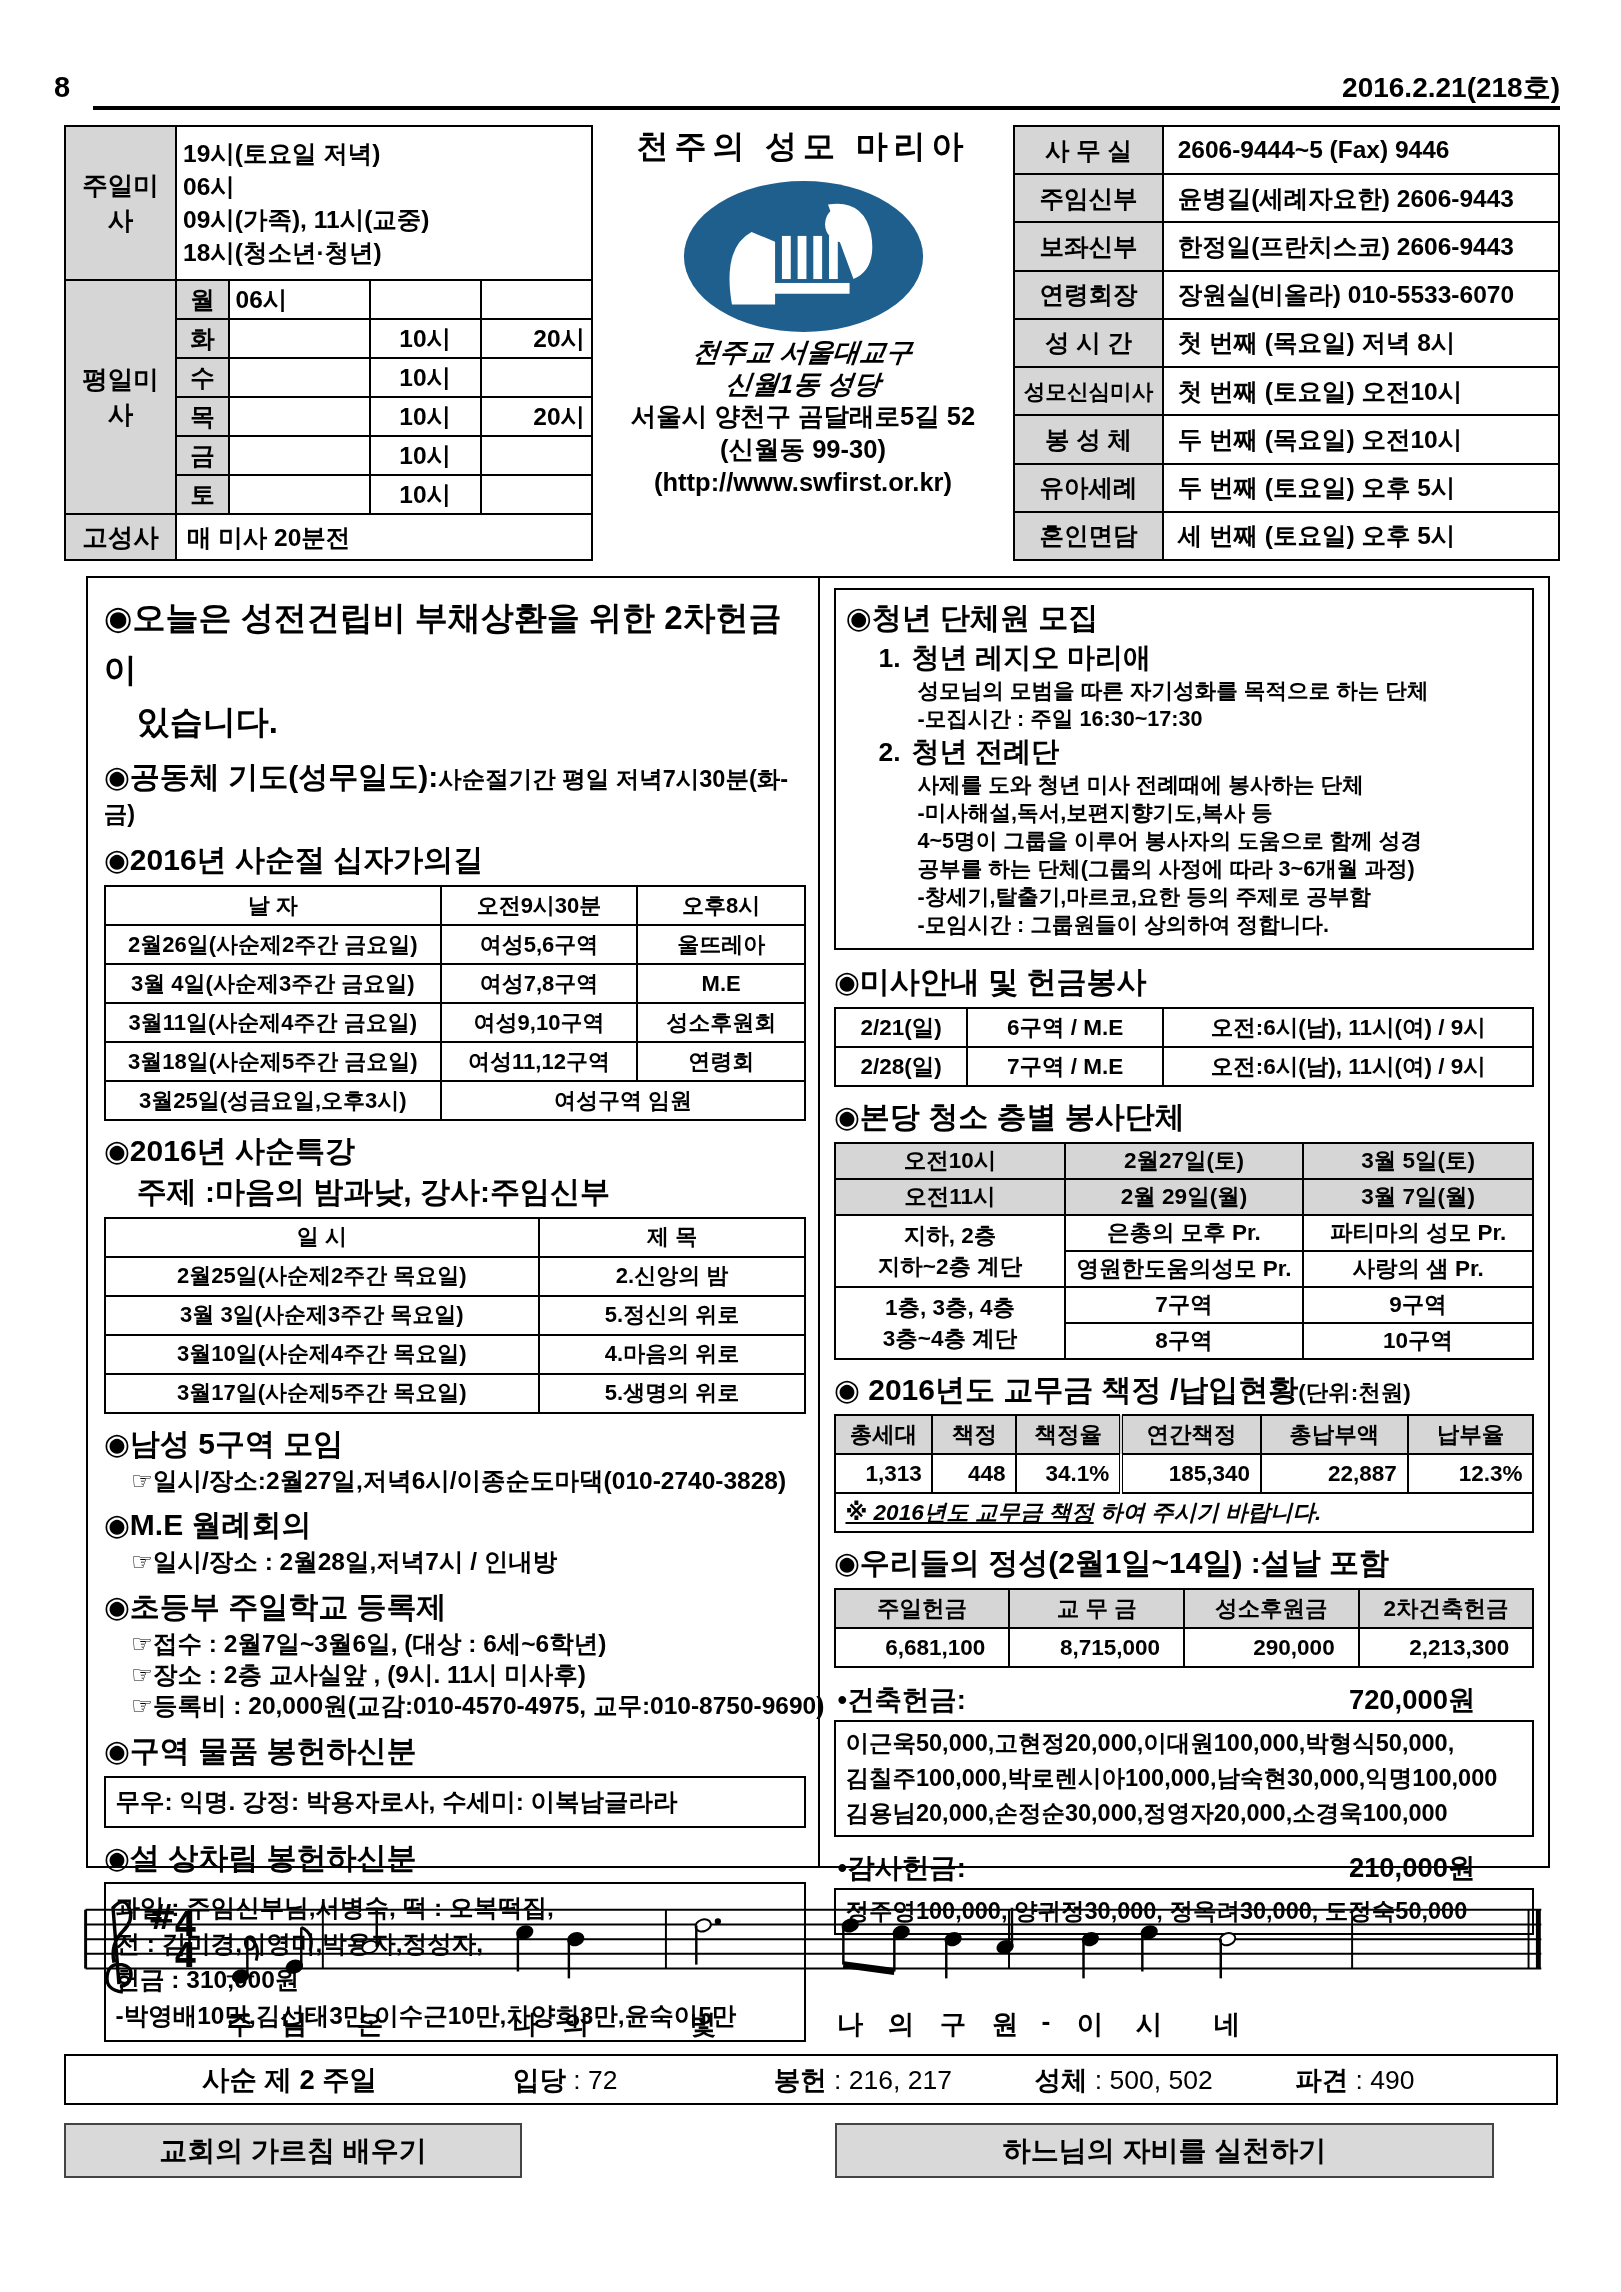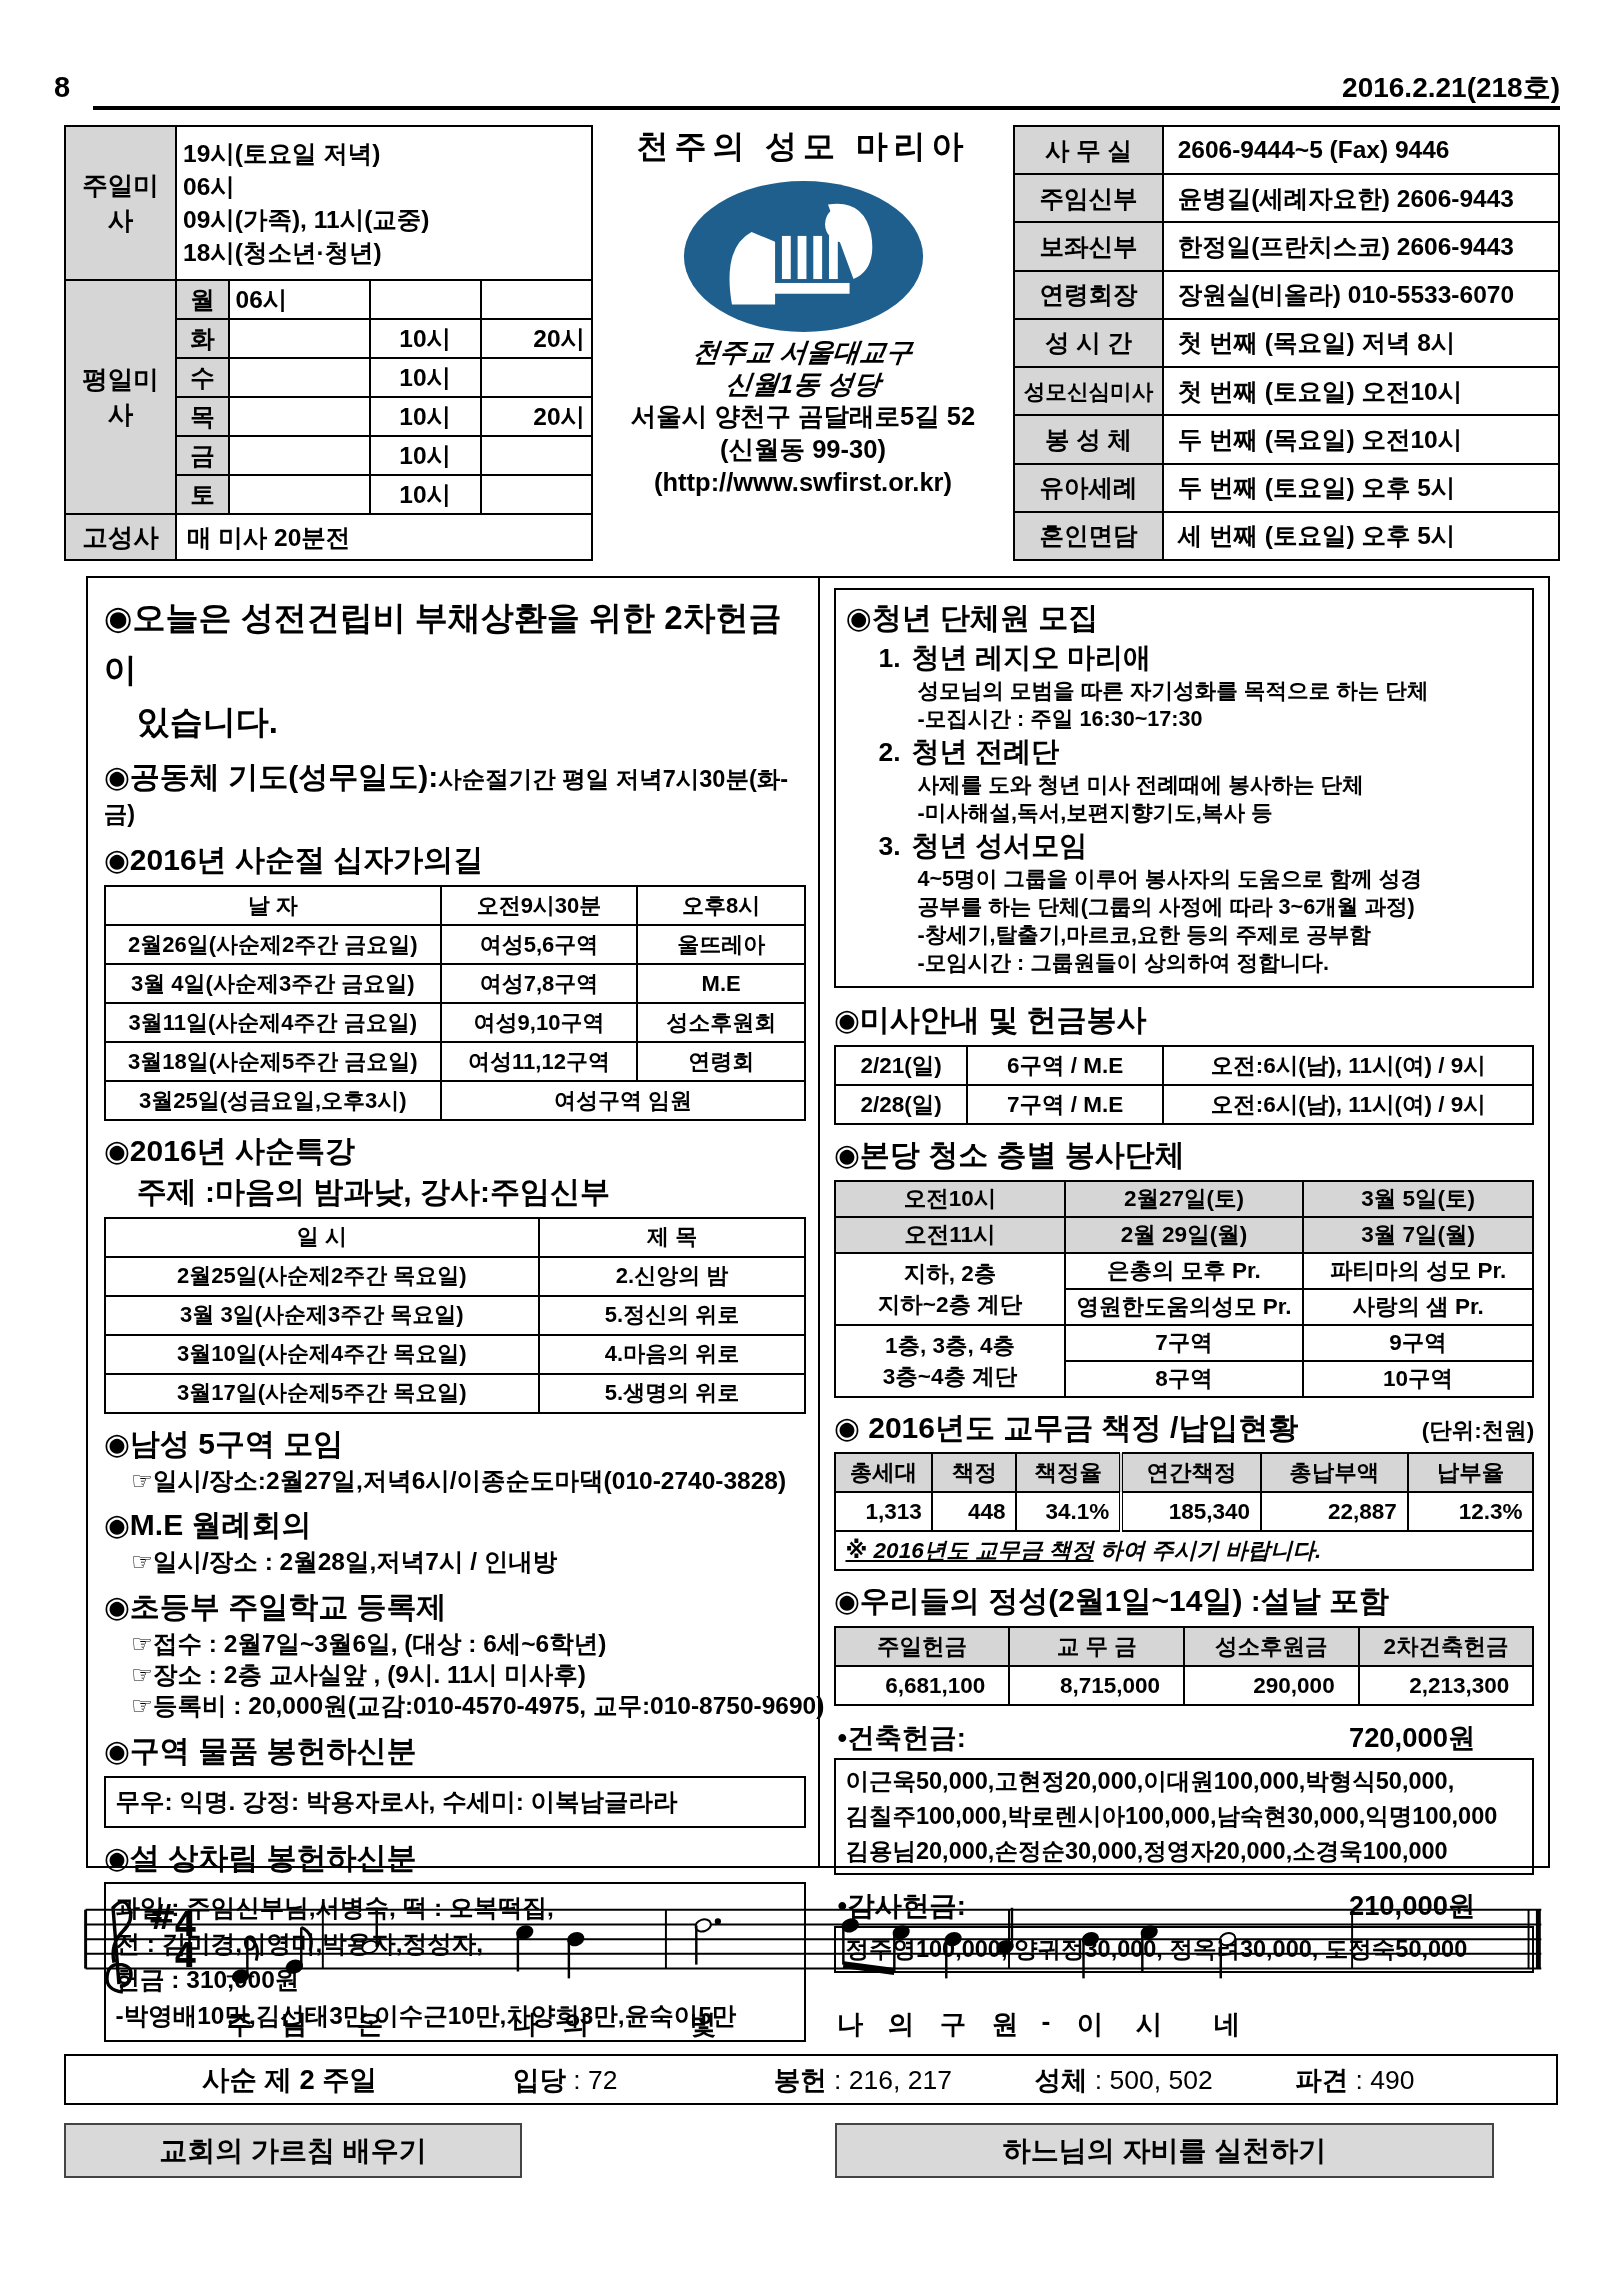--- a/index.html
+++ b/index.html
@@ -74,21 +74,21 @@
   .due-table .dbl { border-left:4.9px double #000; }
   .due-table .num { text-align:right; padding-right:9.8px; }
   .due-note { text-align:left !important; font-style:italic; padding-left:9.8px; }
   .due-note .em { text-decoration:underline; }
 
   .dev-table td .r { display:block; text-align:right; padding-right:23px; }
 
   .amount-row { display:flex; justify-content:space-between; padding:3.9px 59px 2px 3.9px; font-size:27.4px; font-weight:bold;align-items:flex-end; }
   .names-box { border:2px solid #000; padding:3.9px 9.8px; font-size:23.5px; font-weight:bold; line-height:35px; }
 
-  .title-row { display:flex; justify-content:space-between; align-items:baseline; }
+  .title-row { display:flex; justify-content:flex-start; align-items:baseline; }
   .unit { font-size:22.5px; font-weight:bold; }
 
   
   .score { position:absolute; top:1890px; left:66px; width:1490px; height:155px; }
   .score svg { position:absolute; top:0; left:0; }
   .lyric { position:absolute; top:116px; transform:translateX(-50%); font-size:26.5px; font-weight:bold; }
 
   
   .hymn-row { position:absolute; top:2054px; left:64px; right:63px; height:51px; border:2.9px solid #000; display:flex; align-items:center; font-size:26.5px; }
   .hymn-title { width:30%; text-align:center; font-weight:bold; font-size:27.4px; }
@@ -354,21 +354,20 @@
           <div><span class="youth-no">1.</span><span class="youth-item-name">청년 레지오 마리애</span></div>
           <div class="youth-line">성모님의 모범을 따른 자기성화를 목적으로 하는 단체</div>
           <div class="youth-line">-모집시간 : 주일 16:30~17:30</div>
         </div>
         <div class="indent">
           <div><span class="youth-no">2.</span><span class="youth-item-name">청년 전례단</span></div>
           <div class="youth-line">사제를 도와 청년 미사 전례때에 봉사하는 단체</div>
           <div class="youth-line">-미사해설,독서,보편지향기도,복사 등</div>
         </div>
         <div class="indent">
-          <div><span class="youth-no">3.</span><span class="youth-item-name">청년 성서모임</span></div>
           <div class="youth-line">4~5명이 그룹을 이루어 봉사자의 도움으로 함께 성경</div>
           <div class="youth-line">공부를 하는 단체(그룹의 사정에 따라 3~6개월 과정)</div>
           <div class="youth-line">-창세기,탈출기,마르코,요한 등의 주제로 공부함</div>
           <div class="youth-line">-모임시간 : 그룹원들이 상의하여 정합니다.</div>
         </div>
       </div>
 
       <div class="sect">
         <div class="bullet-title">◉미사안내 및 헌금봉사</div>
         <table class="simple-table">

